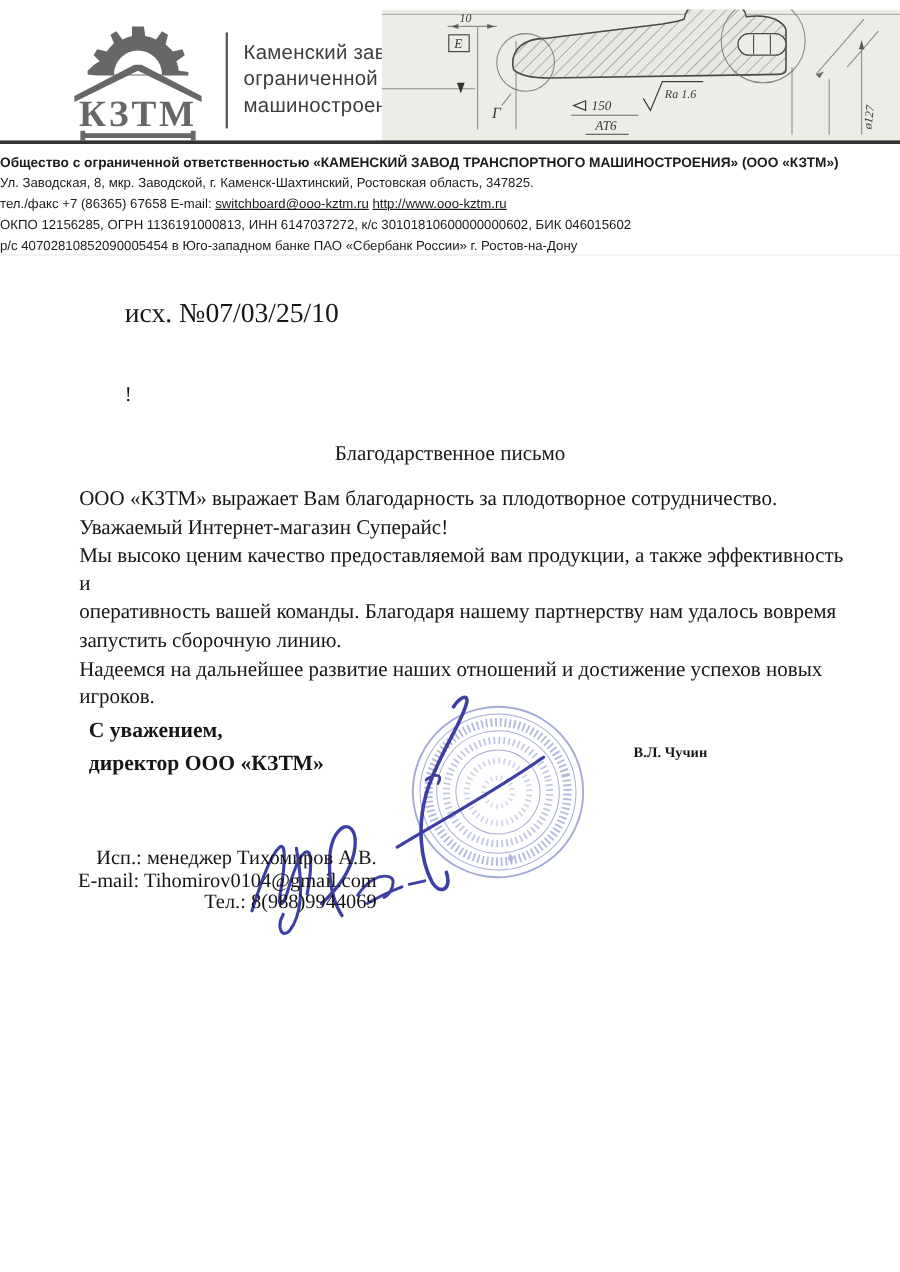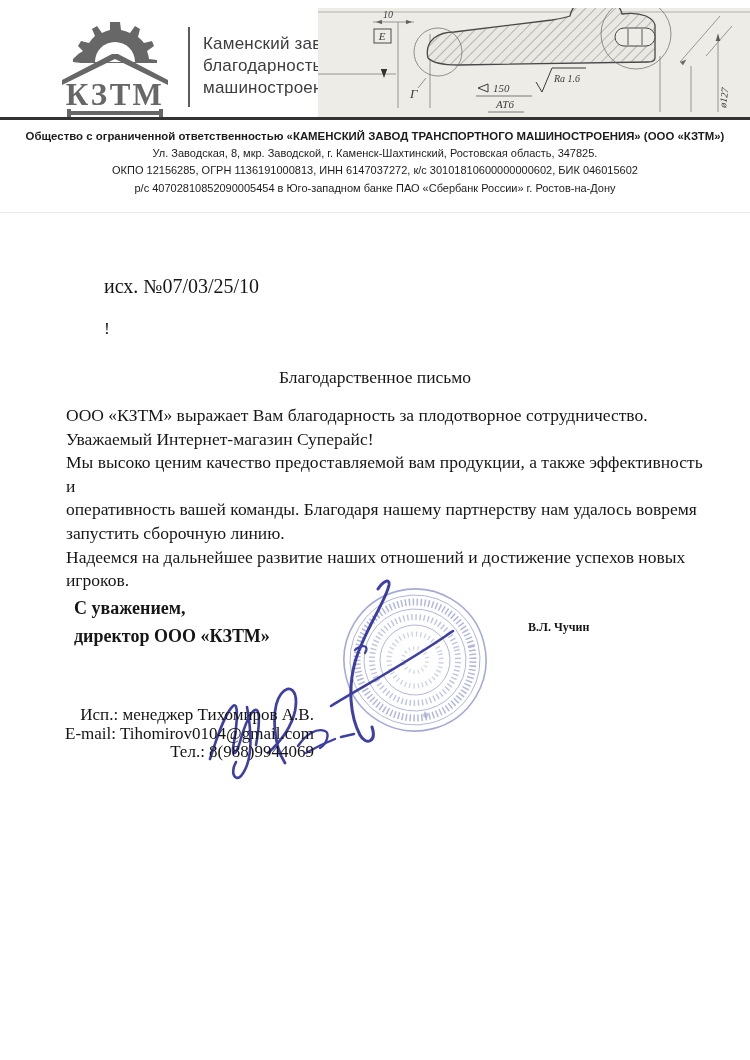--- a/index.html
+++ b/index.html
@@ -7,26 +7,26 @@
         overflow:hidden;font-family:"Liberation Serif",serif;color:#161616;}
   
   .logo-wrap{position:absolute;left:54px;top:14px;width:122px;height:106px;}
   .logo-divider{position:absolute;left:188px;top:27px;width:2px;height:80px;background:#5c5c5c;}
   .brand-name{position:absolute;left:203px;top:33px;font-family:"Liberation Sans",sans-serif;
               font-size:17px;line-height:22px;color:#3d3d3d;font-weight:500;letter-spacing:.2px;}
   .drawing-wrap{position:absolute;left:318px;top:8px;width:432px;height:110px;}
   .rule-main{position:absolute;left:0;top:117px;width:750px;height:3px;background:#333;}
   .rule-faint{position:absolute;left:0;top:212px;width:750px;height:1px;background:rgba(0,0,0,.08);}
   
-  .letterhead{position:absolute;left:0;top:128px;width:750px;text-align:center;
+  .letterhead{position:absolute;left:0;top:128px;width:750px;text-align:left;
               font-family:"Liberation Sans",sans-serif;font-size:11px;line-height:17.2px;color:#1b1b1b;}
   .letterhead .lh1{font-weight:bold;font-size:11.4px;}
   .lh-link{text-decoration:underline;}
   
-  .ref-block{position:absolute;left:104px;top:247px;font-size:20px;line-height:27px;margin-top:26px;}
+  .ref-block{position:absolute;left:104px;top:247px;font-size:23px;line-height:27px;}
   .excl{position:absolute;left:104px;top:318px;font-size:17.5px;}
   .title{position:absolute;left:0;top:367px;width:750px;text-align:center;font-size:17.5px;}
   .body-lines{position:absolute;left:66px;top:404px;width:640px;font-size:17.5px;line-height:23.6px;}
   .closing{position:absolute;left:74px;top:594px;font-size:18px;font-weight:bold;line-height:28px;}
   .signer{position:absolute;left:528px;top:620px;font-size:12px;font-weight:bold;}
   
   .footer{position:absolute;left:65px;top:706px;font-size:17px;line-height:18.5px;color:#141414;text-align:right;}
   
   .stamp{position:absolute;left:339px;top:584px;width:152px;height:152px;opacity:.8;}
   .ink{position:absolute;left:0;top:0;width:750px;height:1060px;pointer-events:none;}
@@ -51,21 +51,21 @@
         <rect x="13" y="95" width="4" height="8"></rect>
         <rect x="105" y="95" width="4" height="8"></rect>
       </g>
       <text x="61" y="91" text-anchor="middle" font-family="Liberation Sans, sans-serif" font-size="31" font-weight="600" letter-spacing="2.5" fill="#676767">КЗТМ</text>
     </svg>
   </div>
   <div class="logo-divider"></div>
 
   <div class="brand-name">
     <div>Каменский завод</div>
-    <div>благодарность</div>
+    <div>ограниченной</div>
     <div>машиностроения</div>
   </div>
 
   <div class="drawing-wrap">
     <svg width="432" height="110" viewBox="0 0 432 110">
       <defs>
         <pattern id="hatchP" width="7" height="7" patternUnits="userSpaceOnUse" patternTransform="rotate(45)">
           <line x1="0" y1="0" x2="0" y2="7" stroke="#5f5f5f" stroke-width="1" opacity=".75"></line>
         </pattern>
       </defs>
@@ -119,20 +119,21 @@
       <text x="408" y="100" font-size="10" font-style="italic" fill="#3a3a3a" transform="rotate(-83 408 100)">ø127</text>
     </svg>
   </div>
 
   <div class="rule-main"></div>
   <div class="rule-faint"></div>
 
   <div class="letterhead">
     <div class="lh1">Общество с ограниченной ответственностью «КАМЕНСКИЙ ЗАВОД ТРАНСПОРТНОГО МАШИНОСТРОЕНИЯ» (ООО «КЗТМ»)</div>
     <div>Ул. Заводская, 8, мкр. Заводской, г. Каменск-Шахтинский, Ростовская область, 347825.</div>
+    <div><span>тел./факс +7 (86365) 67658 E-mail: </span><span class="lh-link">switchboard@ooo-kztm.ru</span><span> </span><span class="lh-link">http://www.ooo-kztm.ru</span></div>
     <div>ОКПО 12156285, ОГРН 1136191000813, ИНН 6147037272, к/с 30101810600000000602, БИК 046015602</div>
     <div>р/с 40702810852090005454 в Юго-западном банке ПАО «Сбербанк России» г. Ростов-на-Дону</div>
   </div>
 
   <div class="ref-block">
     <div>исх. №07/03/25/10</div>
   </div>
 
   <div class="excl">!</div>
 

